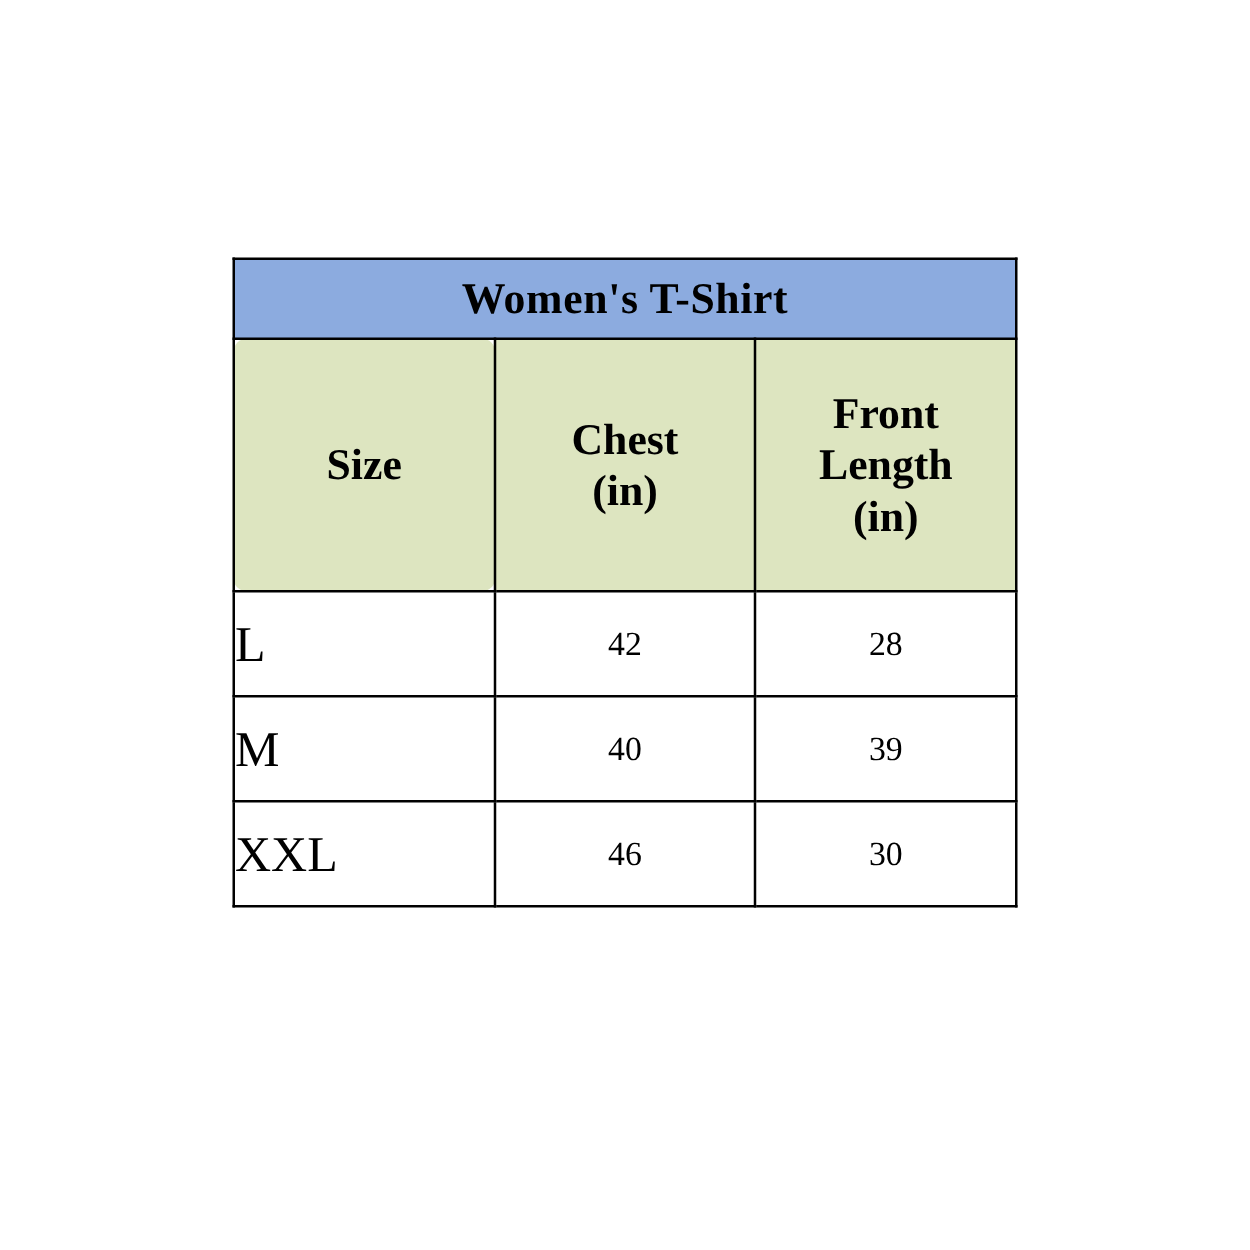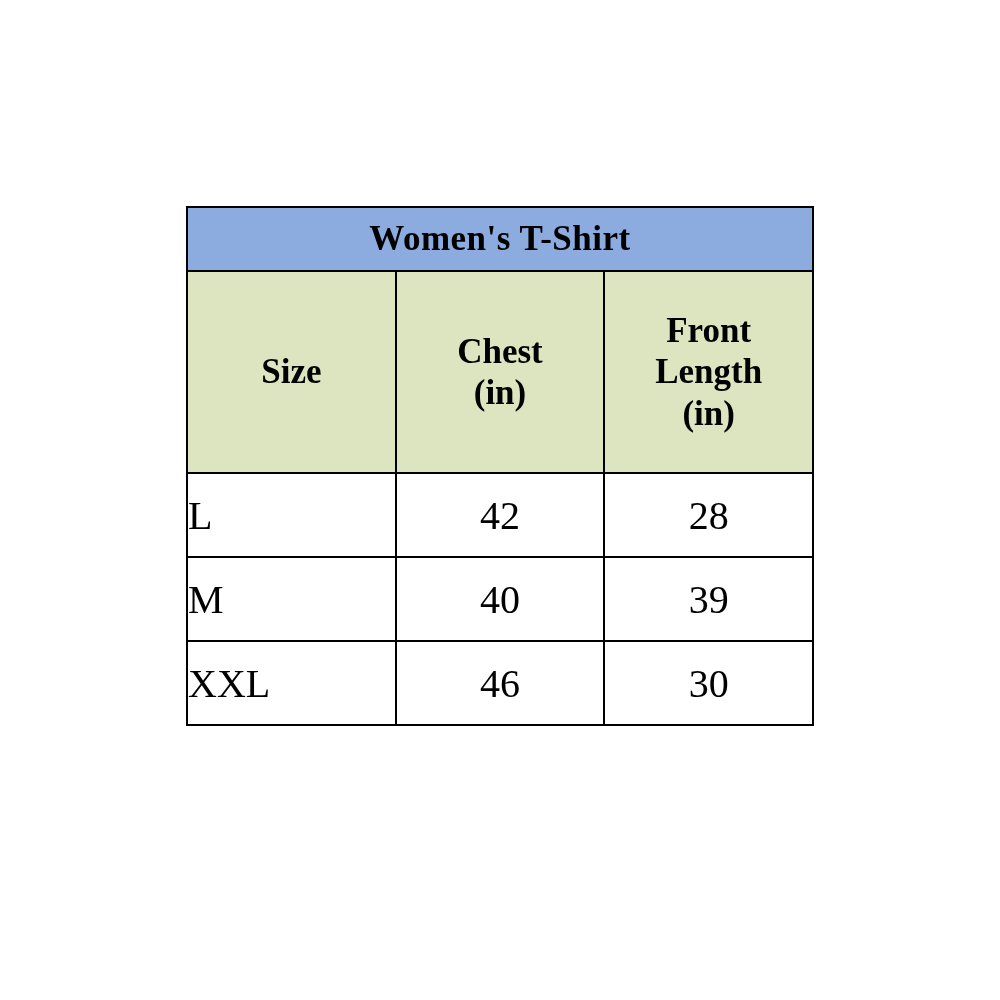--- a/index.html
+++ b/index.html
@@ -45,34 +45,34 @@
     background: #dde5c0;
     text-align: center;
     font-weight: bold;
     font-size: 35px;
     height: 200px;
     vertical-align: middle;
     line-height: 1.18;
     padding: 0 6px;
   }
   .head-cell .line { display: block; }
-  .col-size { width: 210px; }
+  .col-size { width: 210px; border-radius: 10px; }
   .col-chest { width: 208px; margin-top: 32px; }
   .col-front { width: 206px; }
   .cell-size {
     text-align: left;
     font-size: 40px;
     height: 82px;
     vertical-align: middle;
     padding-left: 10px;
     background: #ffffff;
   }
   .cell-num {
     text-align: center;
-    font-size: 40px;
+    font-size: 27px;
     height: 82px;
     vertical-align: middle;
     background: #ffffff;
   }
 </style>
 </head>
 <body>
 
 <div class="page">
   <table class="size-chart">

